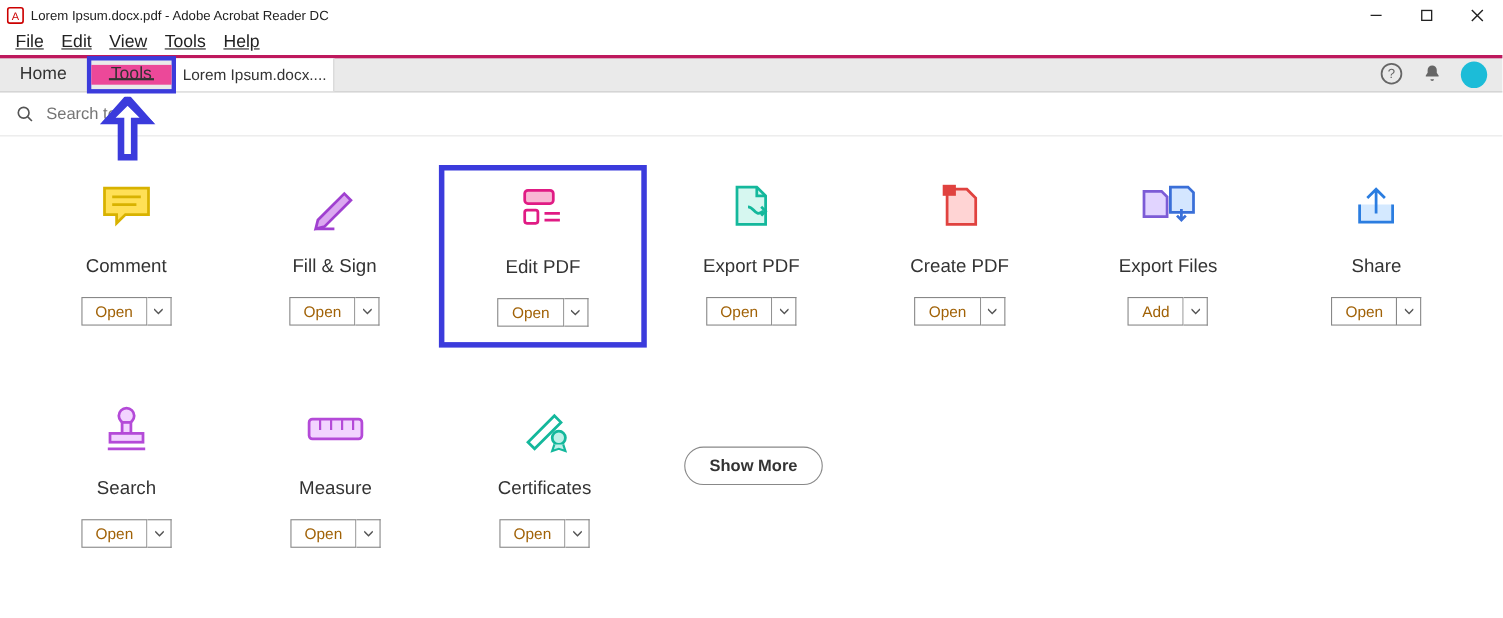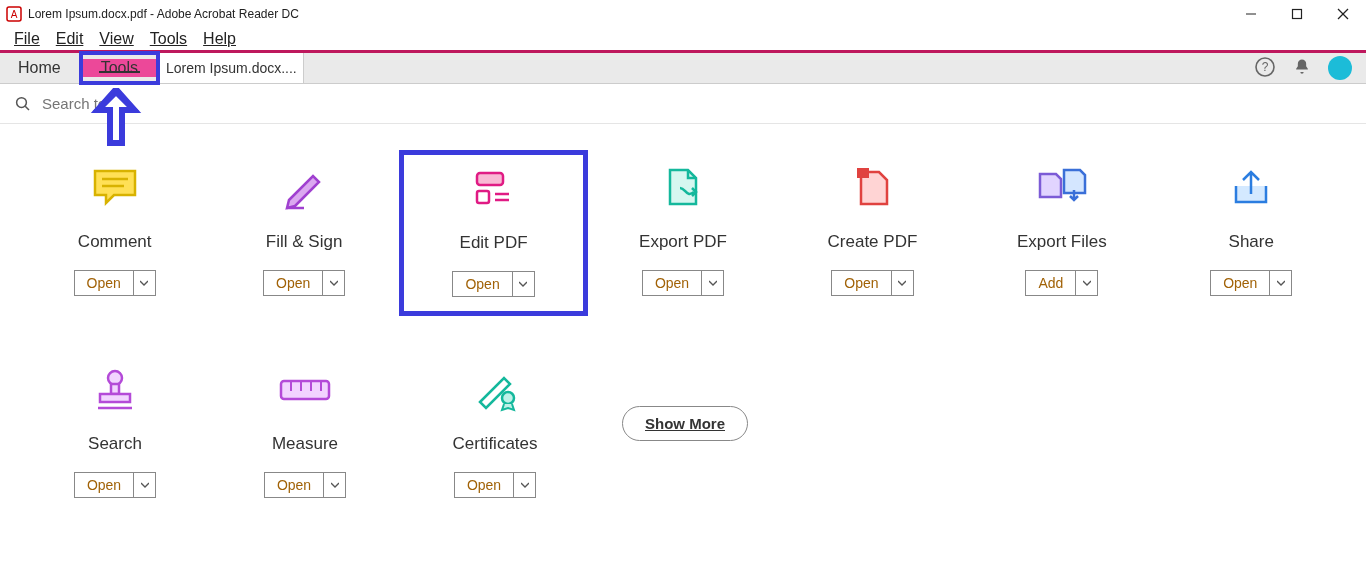--- a/index.html
+++ b/index.html
@@ -309,18 +309,18 @@
       <div class="btns">
         <button class="mainbtn">Open</button>
         <button class="ddbtn">
             <svg width="8" height="8">
               <path d="M0 2l4 4 4-4" fill="none" stroke="#555" stroke-width="1.3"></path>
             </svg>
           </button>
       </div>
     </div>
 
-    <div style="width:190px; display:flex; justify-content:center;text-decoration:underline;">
+    <div style="width:190px; display:flex; justify-content:center;">
       <button class="showmore">Show More</button>
     </div>
   </div>
 
 </div>
 
 </body></html>

